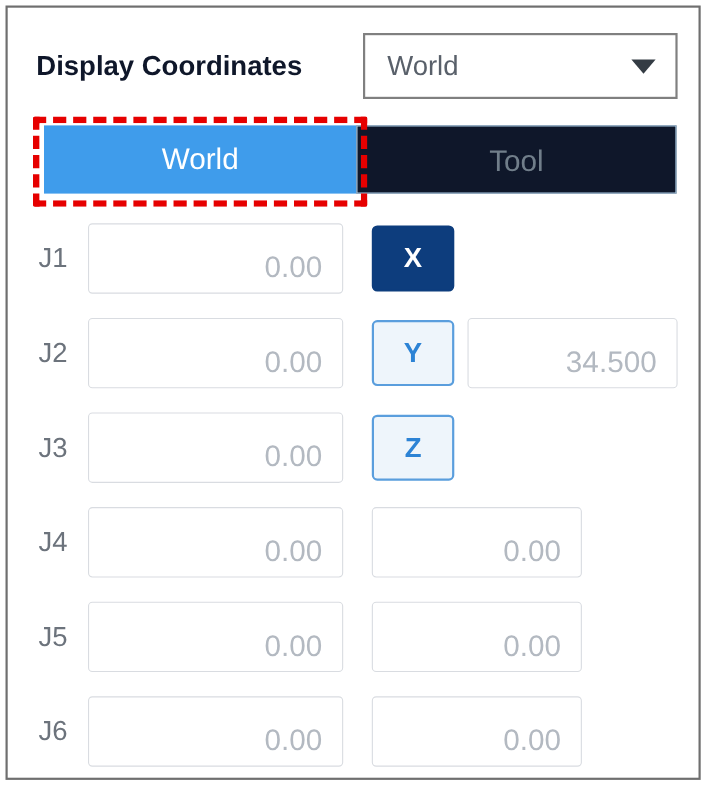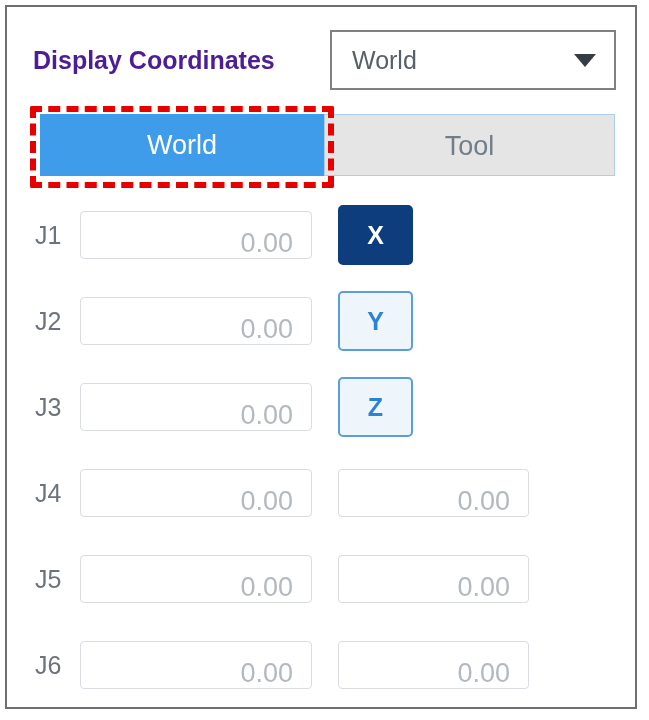--- a/index.html
+++ b/index.html
@@ -20,21 +20,21 @@
     box-sizing: border-box;
   }
   .frame-inner { position: absolute; left: 0; top: 0; right: 0; bottom: 0; }
 
   
   .title {
     position: absolute;
     left: 26px; top: 23px;
     height: 60px; line-height: 60px;
     font-size: 25px; font-weight: bold;
-    color: #4c1d95;
+    color: #0f172a;
     white-space: nowrap;
   }
   .dropdown {
     position: absolute;
     left: 323px; top: 23px;
     width: 286px; height: 60px;
     border: 2px solid #808080;
     background: #ffffff;
     box-sizing: border-box;
     cursor: pointer;
@@ -64,21 +64,21 @@
     box-sizing: border-box;
     cursor: pointer;
   }
   .tab-world {
     left: 33px; width: 284px;
     background: #3f9ceb;
     color: #ffffff;
   }
   .tab-tool {
     left: 317px; width: 291px;
-    background: #e5e5e5;
+    background: #0f172a;
     border: 1px solid #accfe9;
     color: #717e8a;
   }
   .annotation {
     position: absolute;
     left: 23px; top: 99px;
     width: 304px; height: 82px;
     border: 6px dashed #e60000;
     border-radius: 2px;
     box-sizing: border-box;
@@ -99,21 +99,21 @@
   }
   .jlabel {
     width: 47px;
     flex: 0 0 47px;
     font-size: 25px;
     color: #6c737c;
     padding-left: 2px;
     box-sizing: border-box;
   }
   .value-input {
-    height: 48px;
+    height: 64px;
     border: 1px solid #d9dce1;
     border-radius: 4px;
     background: #ffffff;
     box-sizing: border-box;
     font-family: "Liberation Sans", sans-serif;
     font-size: 27px;
     color: #b3b9c1;
     text-align: right;
     padding: 17px 18px 0 8px;
     outline: none;
@@ -164,20 +164,21 @@
   <div class="row">
     <span class="jlabel">J1</span>
     <input class="value-input joint-input" type="text" value="0.00" style="">
     <button class="axis selected">X</button>
   </div>
 
   <div class="row">
     <span class="jlabel">J2</span>
     <input class="value-input joint-input" type="text" value="0.00" style="">
     <button class="axis">Y</button>
+    <input class="value-input axis-input" type="text" value="34.500" style="">
   </div>
 
   <div class="row">
     <span class="jlabel">J3</span>
     <input class="value-input joint-input" type="text" value="0.00" style="">
     <button class="axis">Z</button>
   </div>
 
   <div class="row">
     <span class="jlabel">J4</span>

